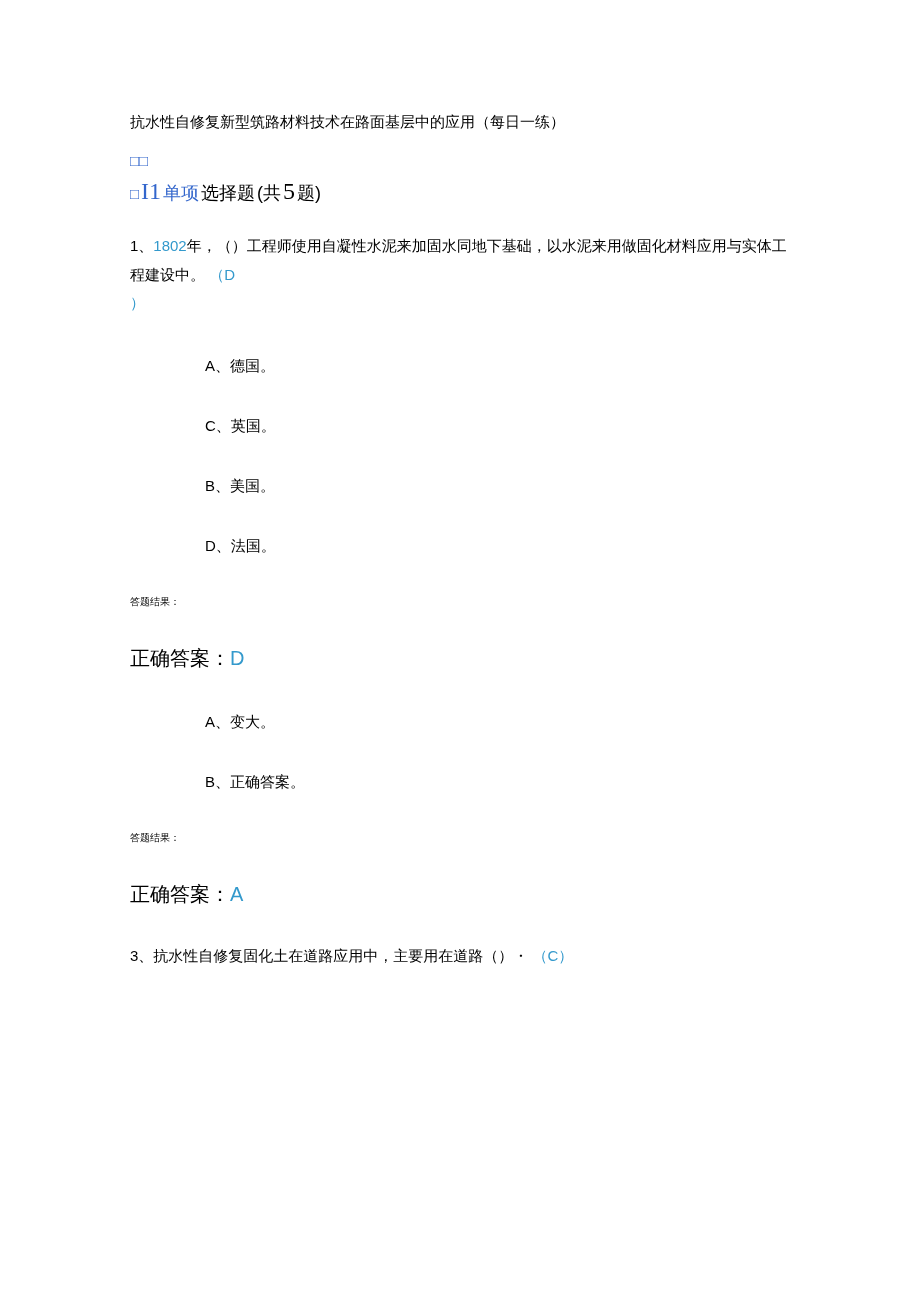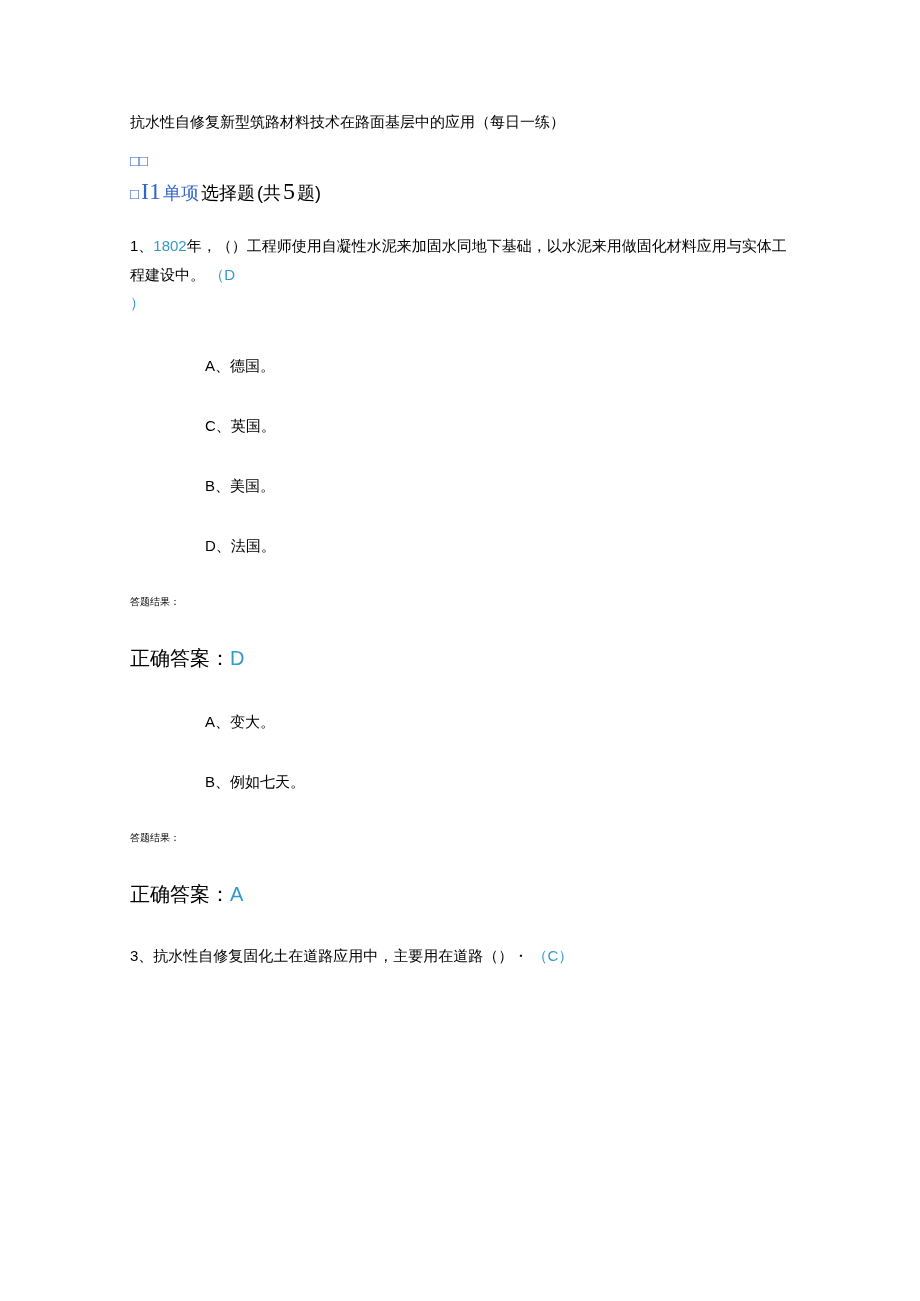--- a/index.html
+++ b/index.html
@@ -129,21 +129,21 @@
   </div>
   <div class="result-label">答题结果：</div>
   <div class="correct-answer">
     <span>正确答案：</span><span class="correct-answer-letter">D</span>
   </div>
 </div>
 
 <div class="question-block">
   <div class="options">
     <div class="option">A、变大。</div>
-    <div class="option">B、例如七天。</div>
+    <div class="option">B、正确答案。</div>
   </div>
   <div class="result-label">答题结果：</div>
   <div class="correct-answer">
     <span>正确答案：</span><span class="correct-answer-letter">A</span>
   </div>
 </div>
 
 <div class="question-block">
   <div class="question-stem q3-stem">
     <span>3、抗水性自修复固化土在道路应用中，主要用在道路（）・</span>

